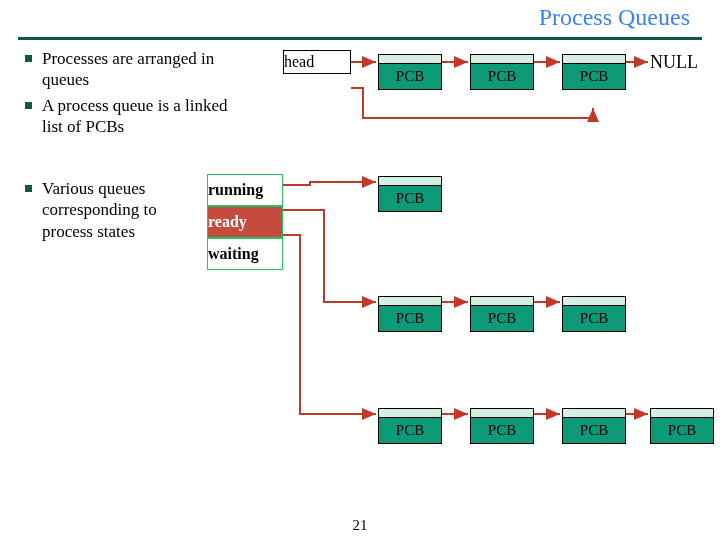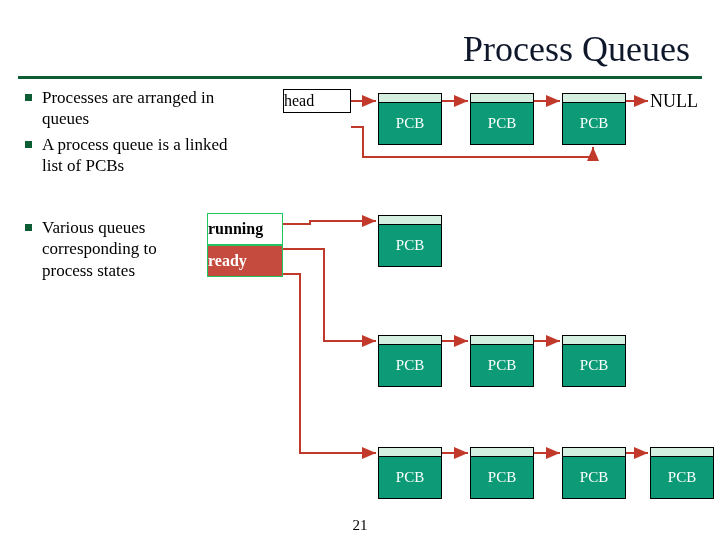--- a/index.html
+++ b/index.html
@@ -6,23 +6,23 @@
   body {
     width: 720px;
     height: 540px;
     font-family: "Times New Roman", serif;
     background: #fff;
     position: relative;
     overflow: hidden;
   }
   .title {
     text-align: right;
-    font-size: 36px;
-    padding: 28px 30px 6px 0;
-    color: #0f172a;
+    font-size: 24px;
+    padding: 4px 30px 6px 0;
+    color: #3b82f6;
   }
   .hr {
     height: 3px;
     background: #0c5c34;
     margin: 0 18px 8px 18px;
   }
   .content {
     position: relative;
     padding: 0 18px;
   }
@@ -78,25 +78,25 @@
     position: absolute;
     width: 64px;
     height: 52px;
   }
   .pcb .cap {
     height: 10px;
     background: #d4efdf;
     border: 1px solid #000;
   }
   .pcb .body {
-    height: 42px;
+    height: 26px;
     background: #0d9b77;
     border: 1px solid #000;
     border-top: none;
-    color: #ffffff;
+    color: #000000;
     font-size: 15px;
     display: flex;
     align-items: center;
     justify-content: center;
   }
   .null {
     position: absolute;
     font-size: 18px;
   }
   .slide-num {
@@ -139,20 +139,21 @@
     </div>
   </div>
 
   <div class="dbox" style="left:283px; top:2px;">
     <div class="ht-cell">head</div>
   </div>
 
   <div class="dbox" style="left:207px; top:126px;">
     <div class="states-cell">running</div>
     <div class="states-cell" style="background:#c54b3f;color:#ffffff;">ready</div>
+    <div class="states-cell">waiting</div>
   </div>
 
   <div class="null" style="left:650px; top:4px;">NULL</div>
 
   <div class="pcb" style="left:378px; top:6px;">
     <div class="cap"></div>
     <div class="body">PCB</div>
   </div>
   <div class="pcb" style="left:470px; top:6px;">
     <div class="cap"></div>

